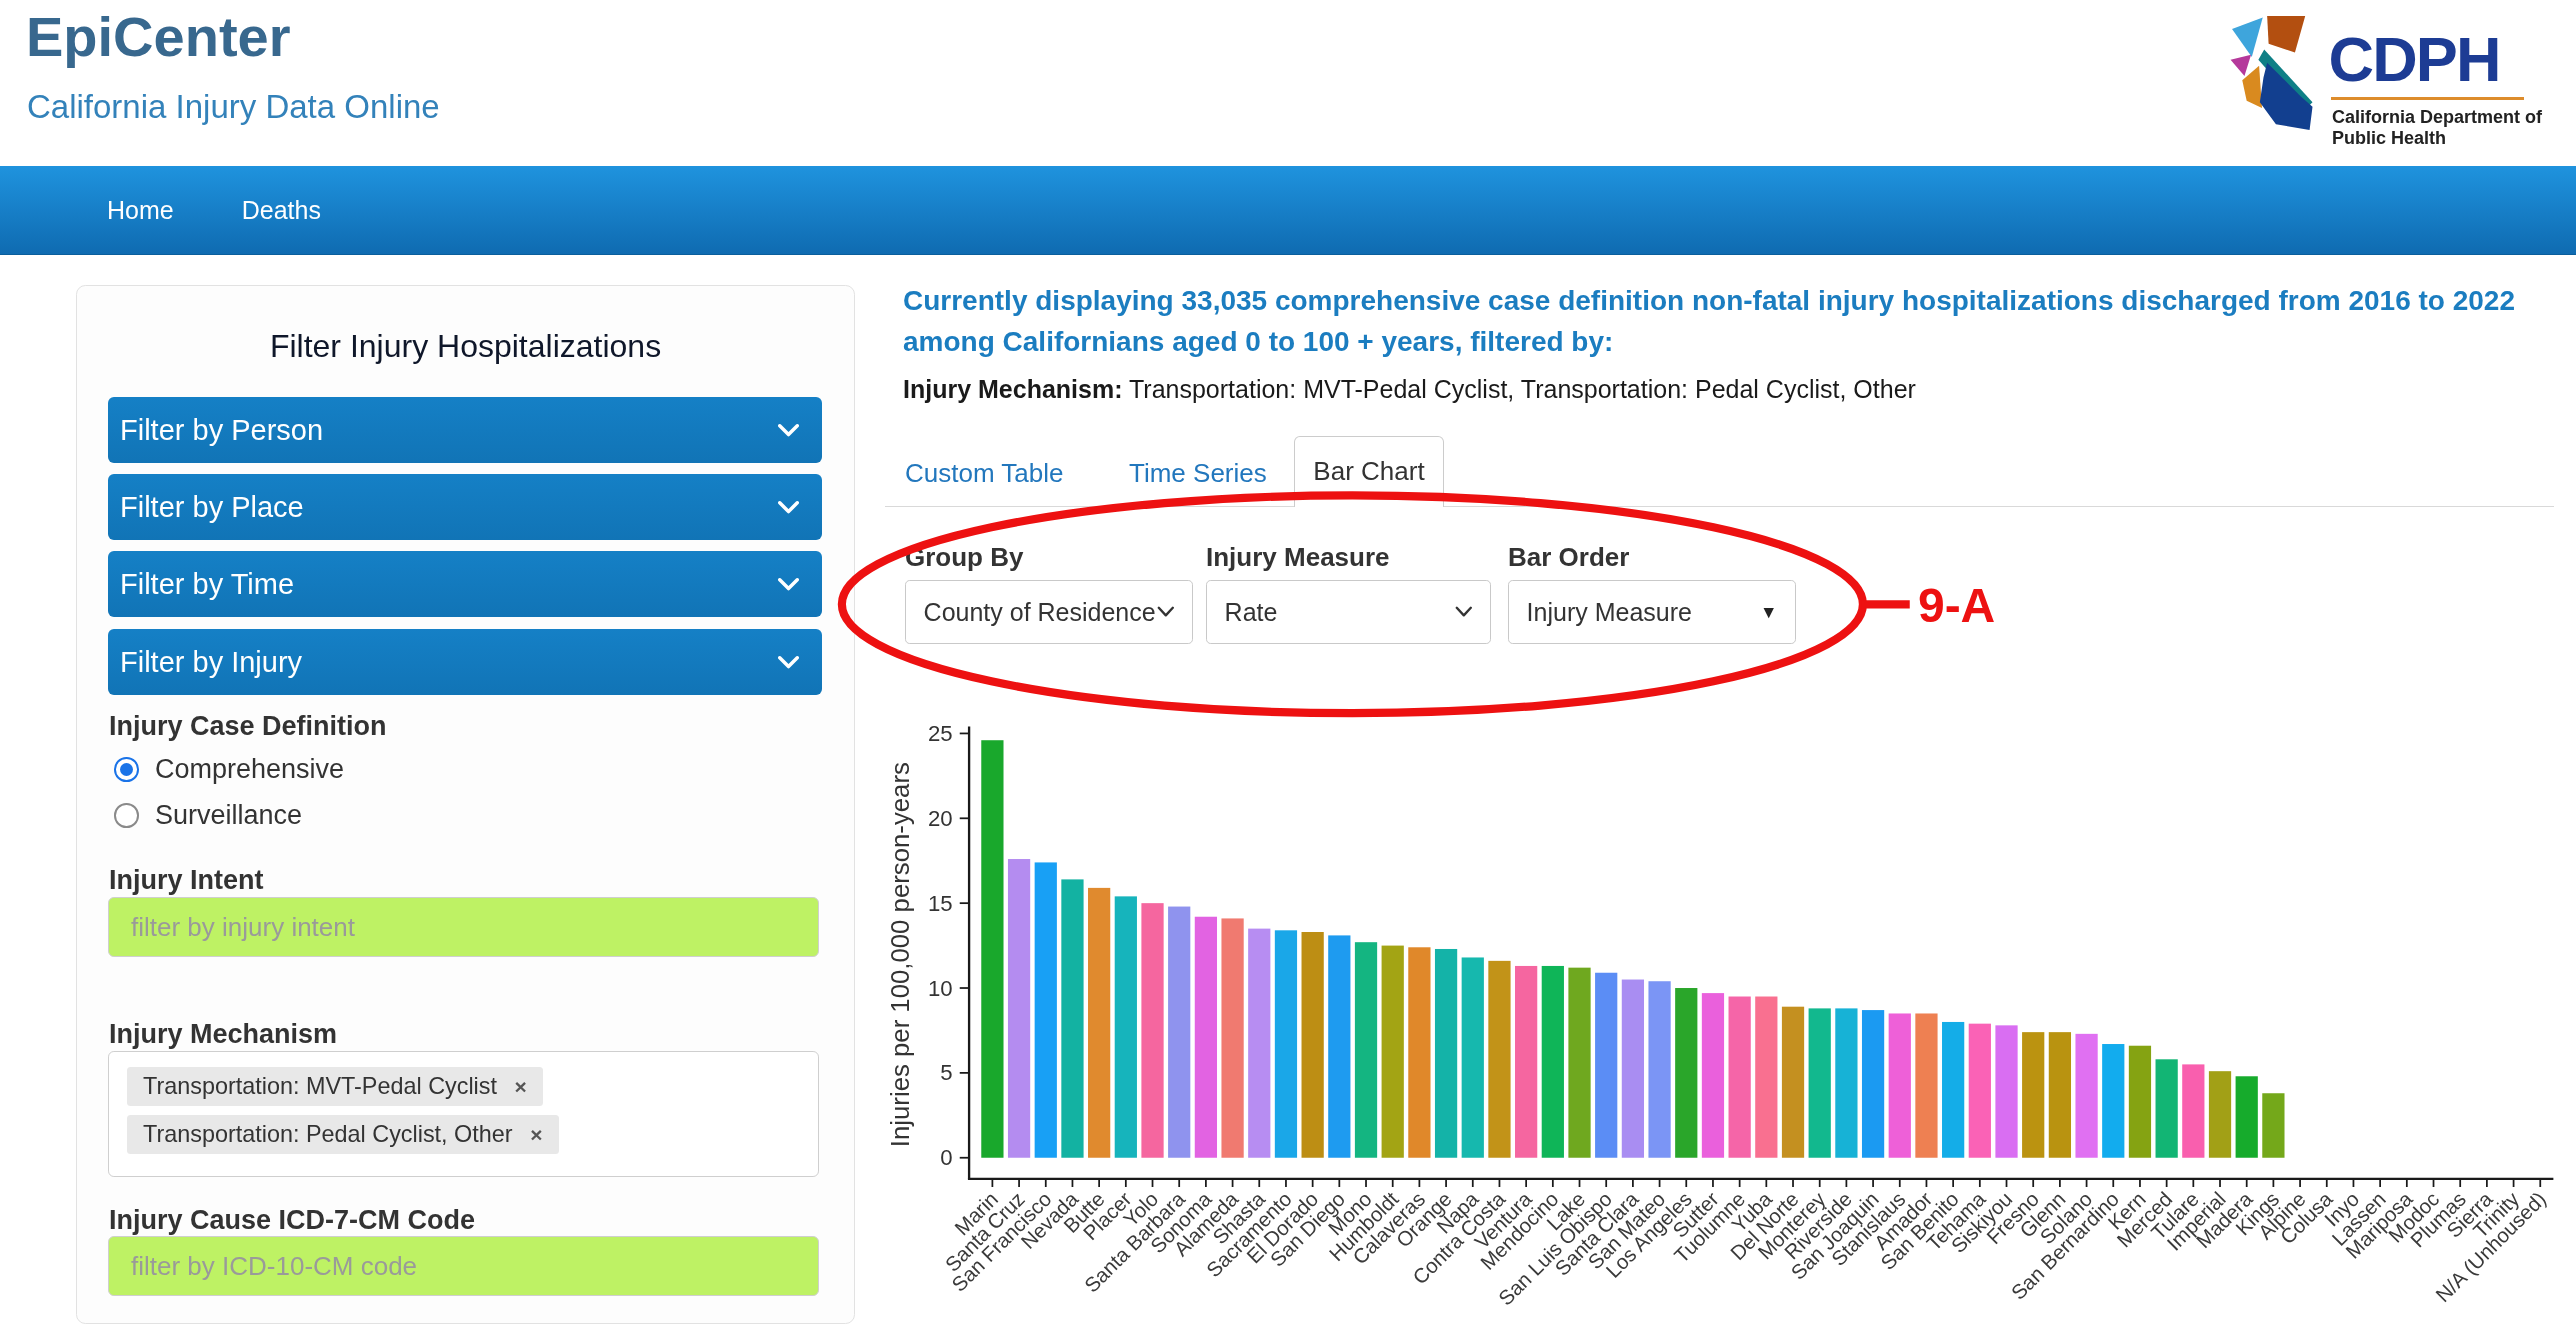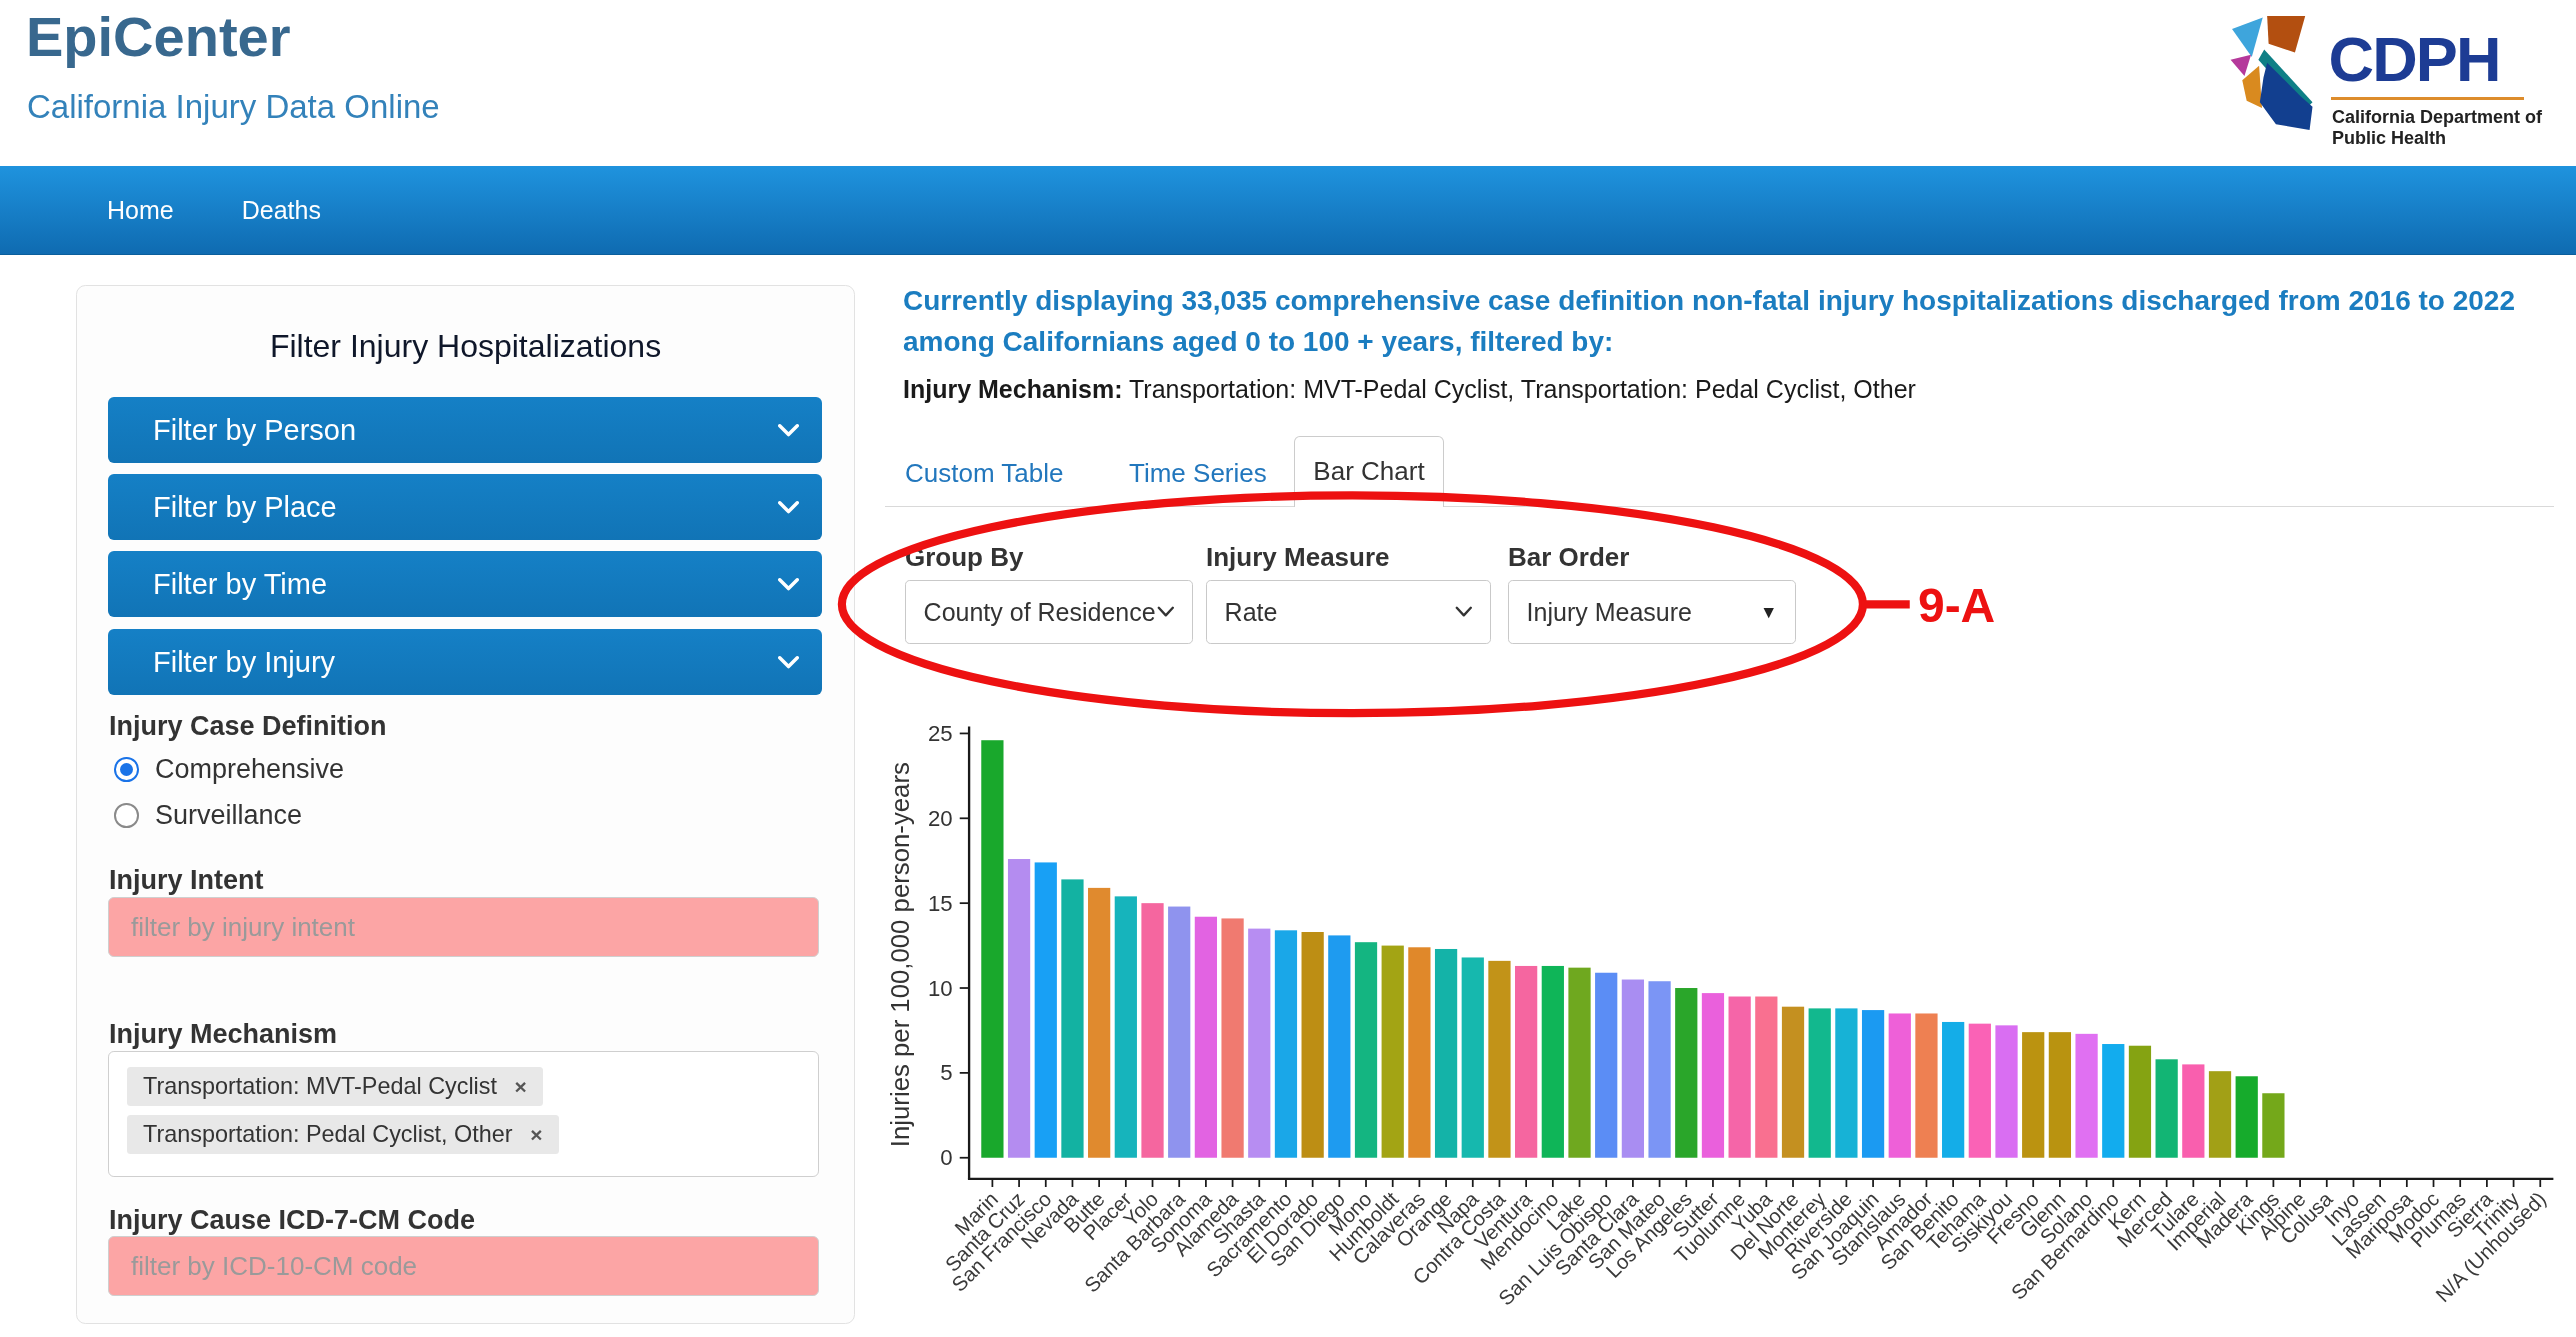--- a/index.html
+++ b/index.html
@@ -22,33 +22,33 @@
   .navbar ul{list-style:none;margin:0;padding:0 0 0 73px;display:flex;height:88px;}
   .navbar li{padding:0 34px;line-height:88px;font-size:25px;color:#fff;cursor:pointer;}
   .navbar li.active{background:linear-gradient(#0f6097,#0c4f82);padding:0 37px;}
 
   
   .panel{position:absolute;left:76px;top:285px;width:779px;height:1039px;
          background:#fdfdfd;border:1.2px solid #e2e2e2;border-radius:9.4px;box-sizing:border-box;}
   .panel-title{position:absolute;left:76px;top:328px;width:779px;text-align:center;
                font-size:32px;color:#0f172a;}
   .acc{position:absolute;left:108px;width:714px;height:66px;background:linear-gradient(#1580c6,#1174b6);
-       border-radius:5.9px;color:#fff;font-size:29px;line-height:66px;padding-left:45px;
+       border-radius:5.9px;color:#fff;font-size:29px;line-height:66px;padding-left:12px;
        box-sizing:border-box;cursor:pointer;}
   .acc .chev{position:absolute;right:23.4px;top:27px;}
   .sec-label{position:absolute;left:109px;font-size:27px;font-weight:bold;color:#333;}
   .radio-row{position:absolute;left:114px;height:35px;display:flex;align-items:center;gap:16.4px;cursor:pointer;}
   .radio-dot{width:24.6px;height:24.6px;border-radius:50%;border:2.3px solid #8a8a8a;background:#fff;
              box-sizing:border-box;position:relative;flex:0 0 auto;}
   .radio-row.checked .radio-dot{border-color:#1a73e8;}
   .radio-row.checked .radio-dot::after{content:"";position:absolute;left:3.5px;top:3.5px;width:13px;height:13px;
              border-radius:50%;background:#1a73e8;}
   .radio-label{font-size:27px;color:#333;}
   .tb{position:absolute;left:108px;width:711px;height:60px;border:1.2px solid #cfcfcf;border-radius:5.9px;
-      box-sizing:border-box;font-size:26px;color:#444;padding:0 22px;background:#fca5a5;outline:none;
+      box-sizing:border-box;font-size:26px;color:#444;padding:0 22px;background:#bef264;outline:none;
       font-family:"Liberation Sans",sans-serif;}
   .tb::placeholder{color:#9a9a9a;}
   .mech-box{position:absolute;left:108px;top:1051px;width:711px;height:126px;border:1.2px solid #cfcfcf;
             border-radius:5.9px;box-sizing:border-box;background:#fff;}
   .pill{position:absolute;left:17.6px;height:39px;background:#e8e8e8;border-radius:3.5px;display:flex;
         align-items:center;padding:0 16.4px;font-size:23.4px;color:#333;white-space:nowrap;}
   .pill .x{margin-left:17.6px;font-size:21px;color:#555;font-weight:bold;cursor:pointer;}
 
   
   .summary{position:absolute;left:903px;top:280px;width:1686px;font-size:28px;font-weight:bold;

